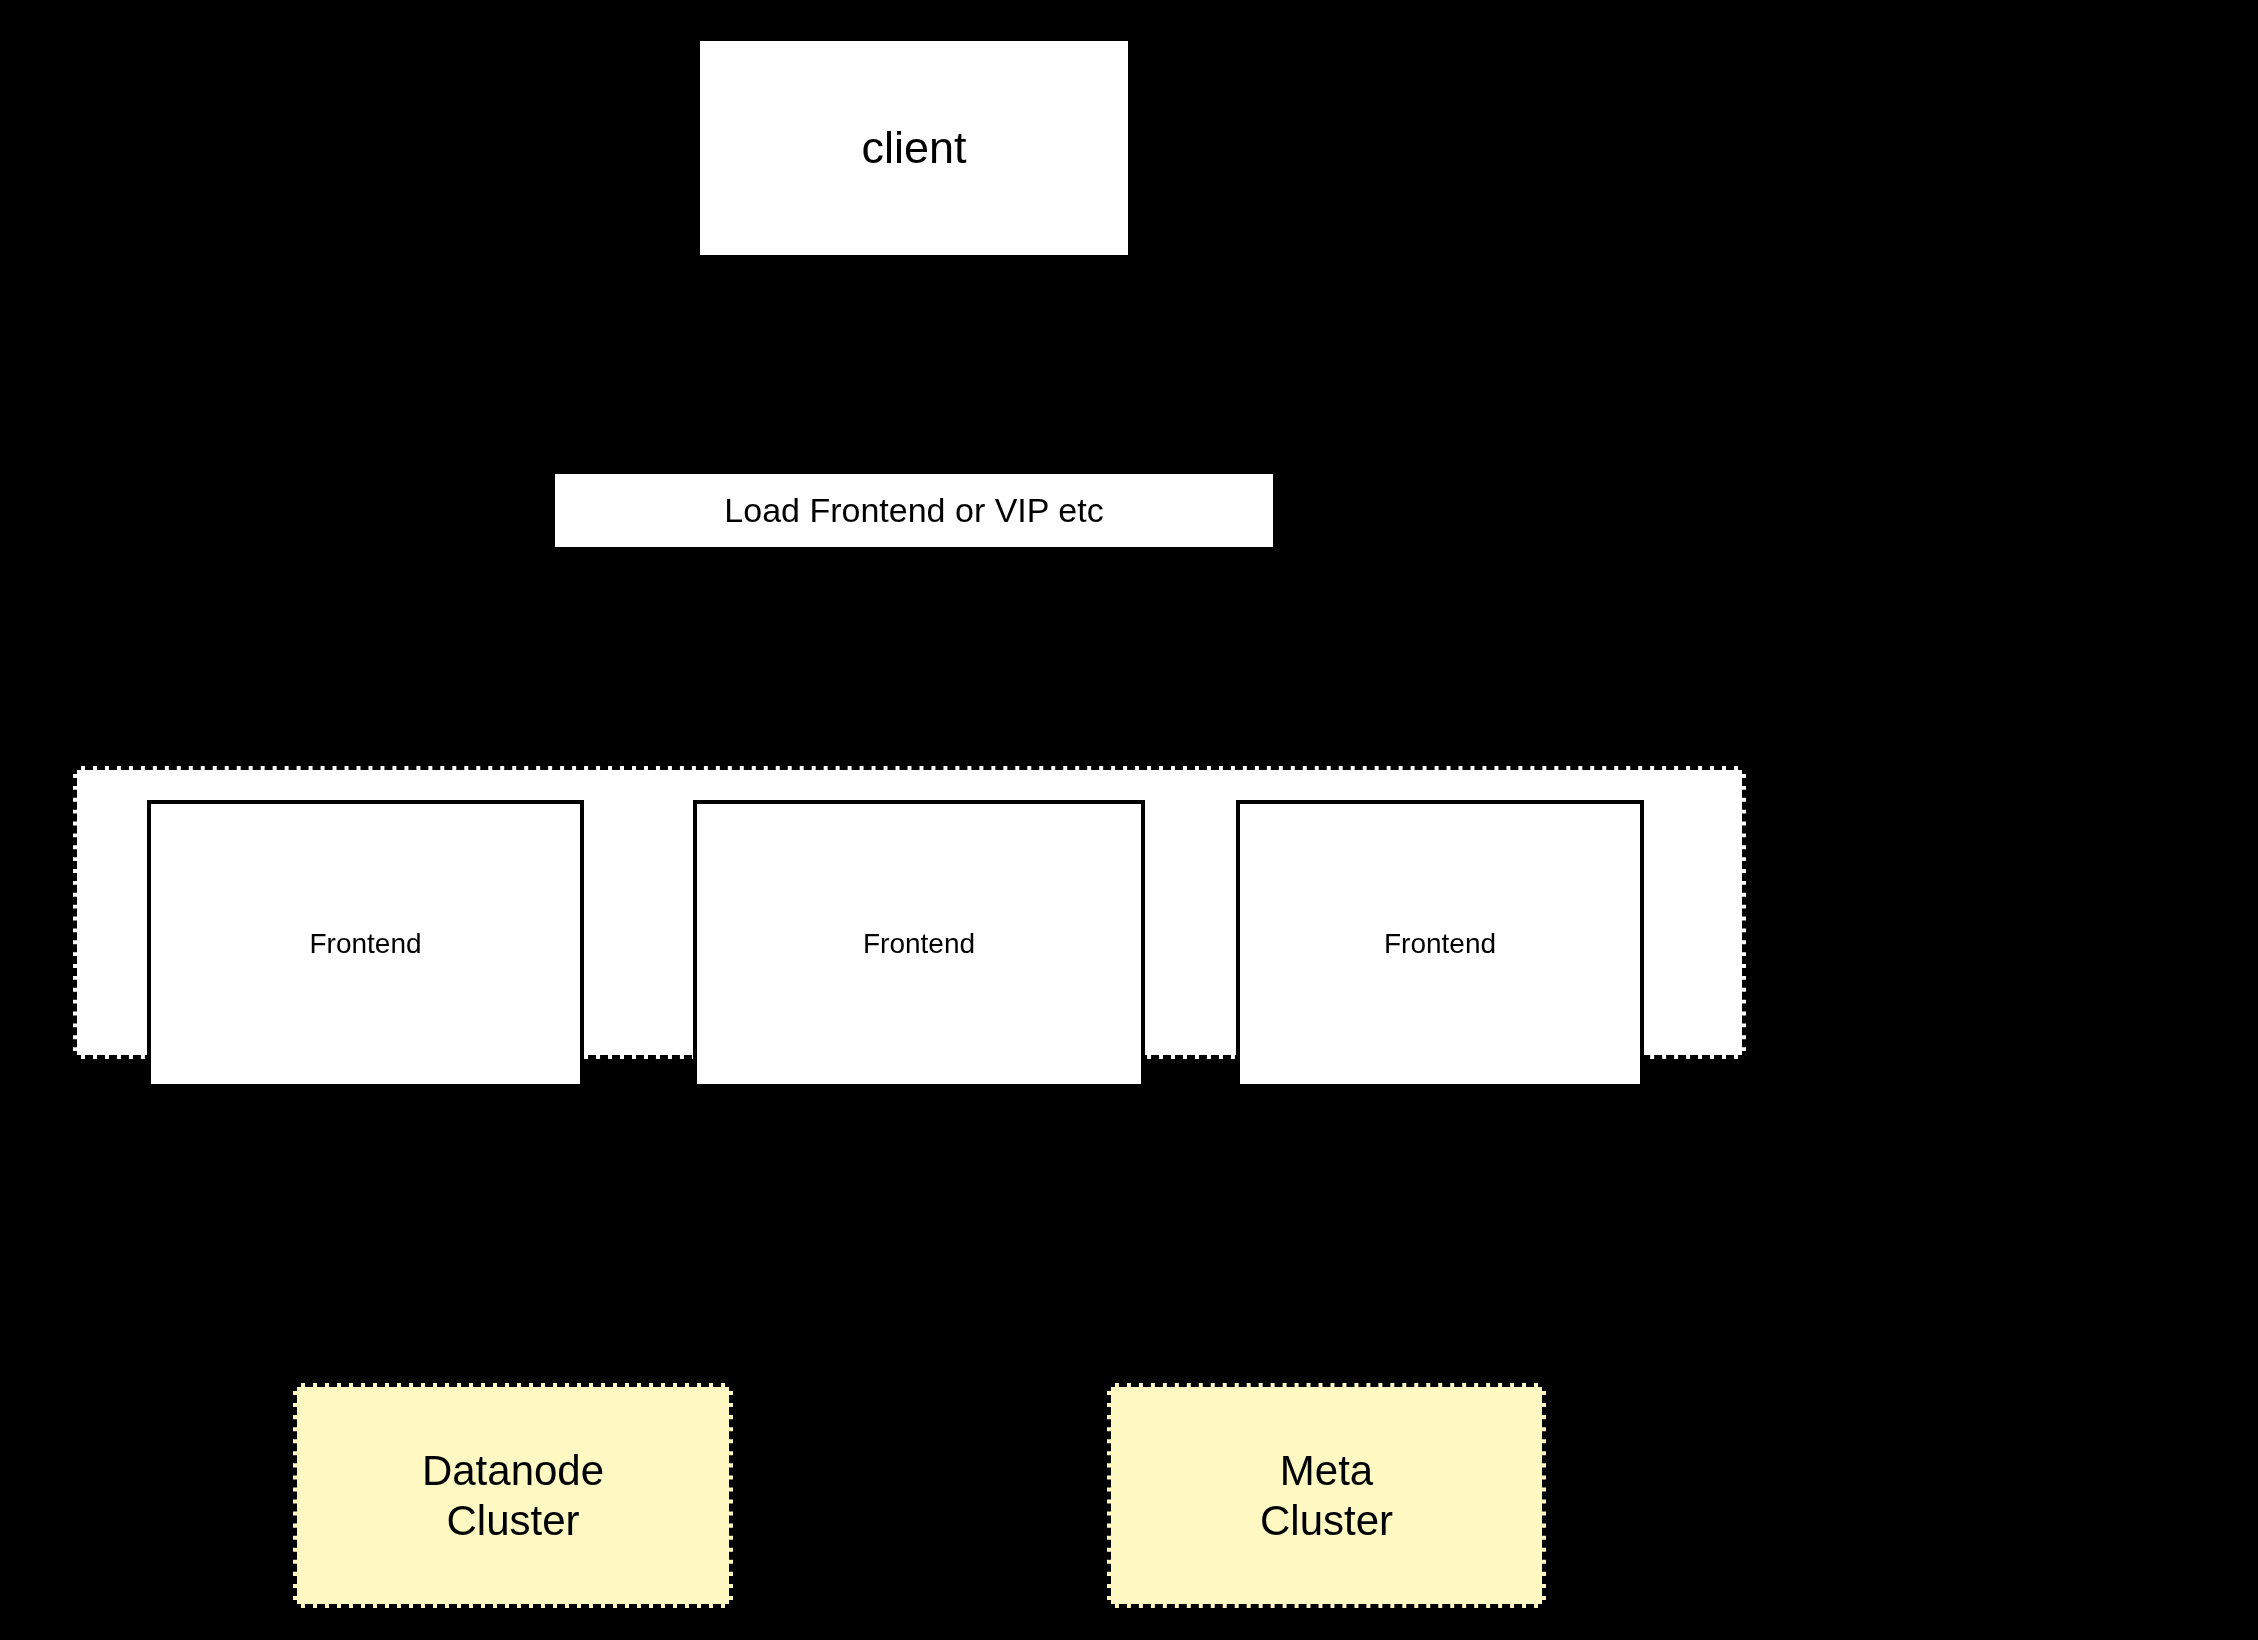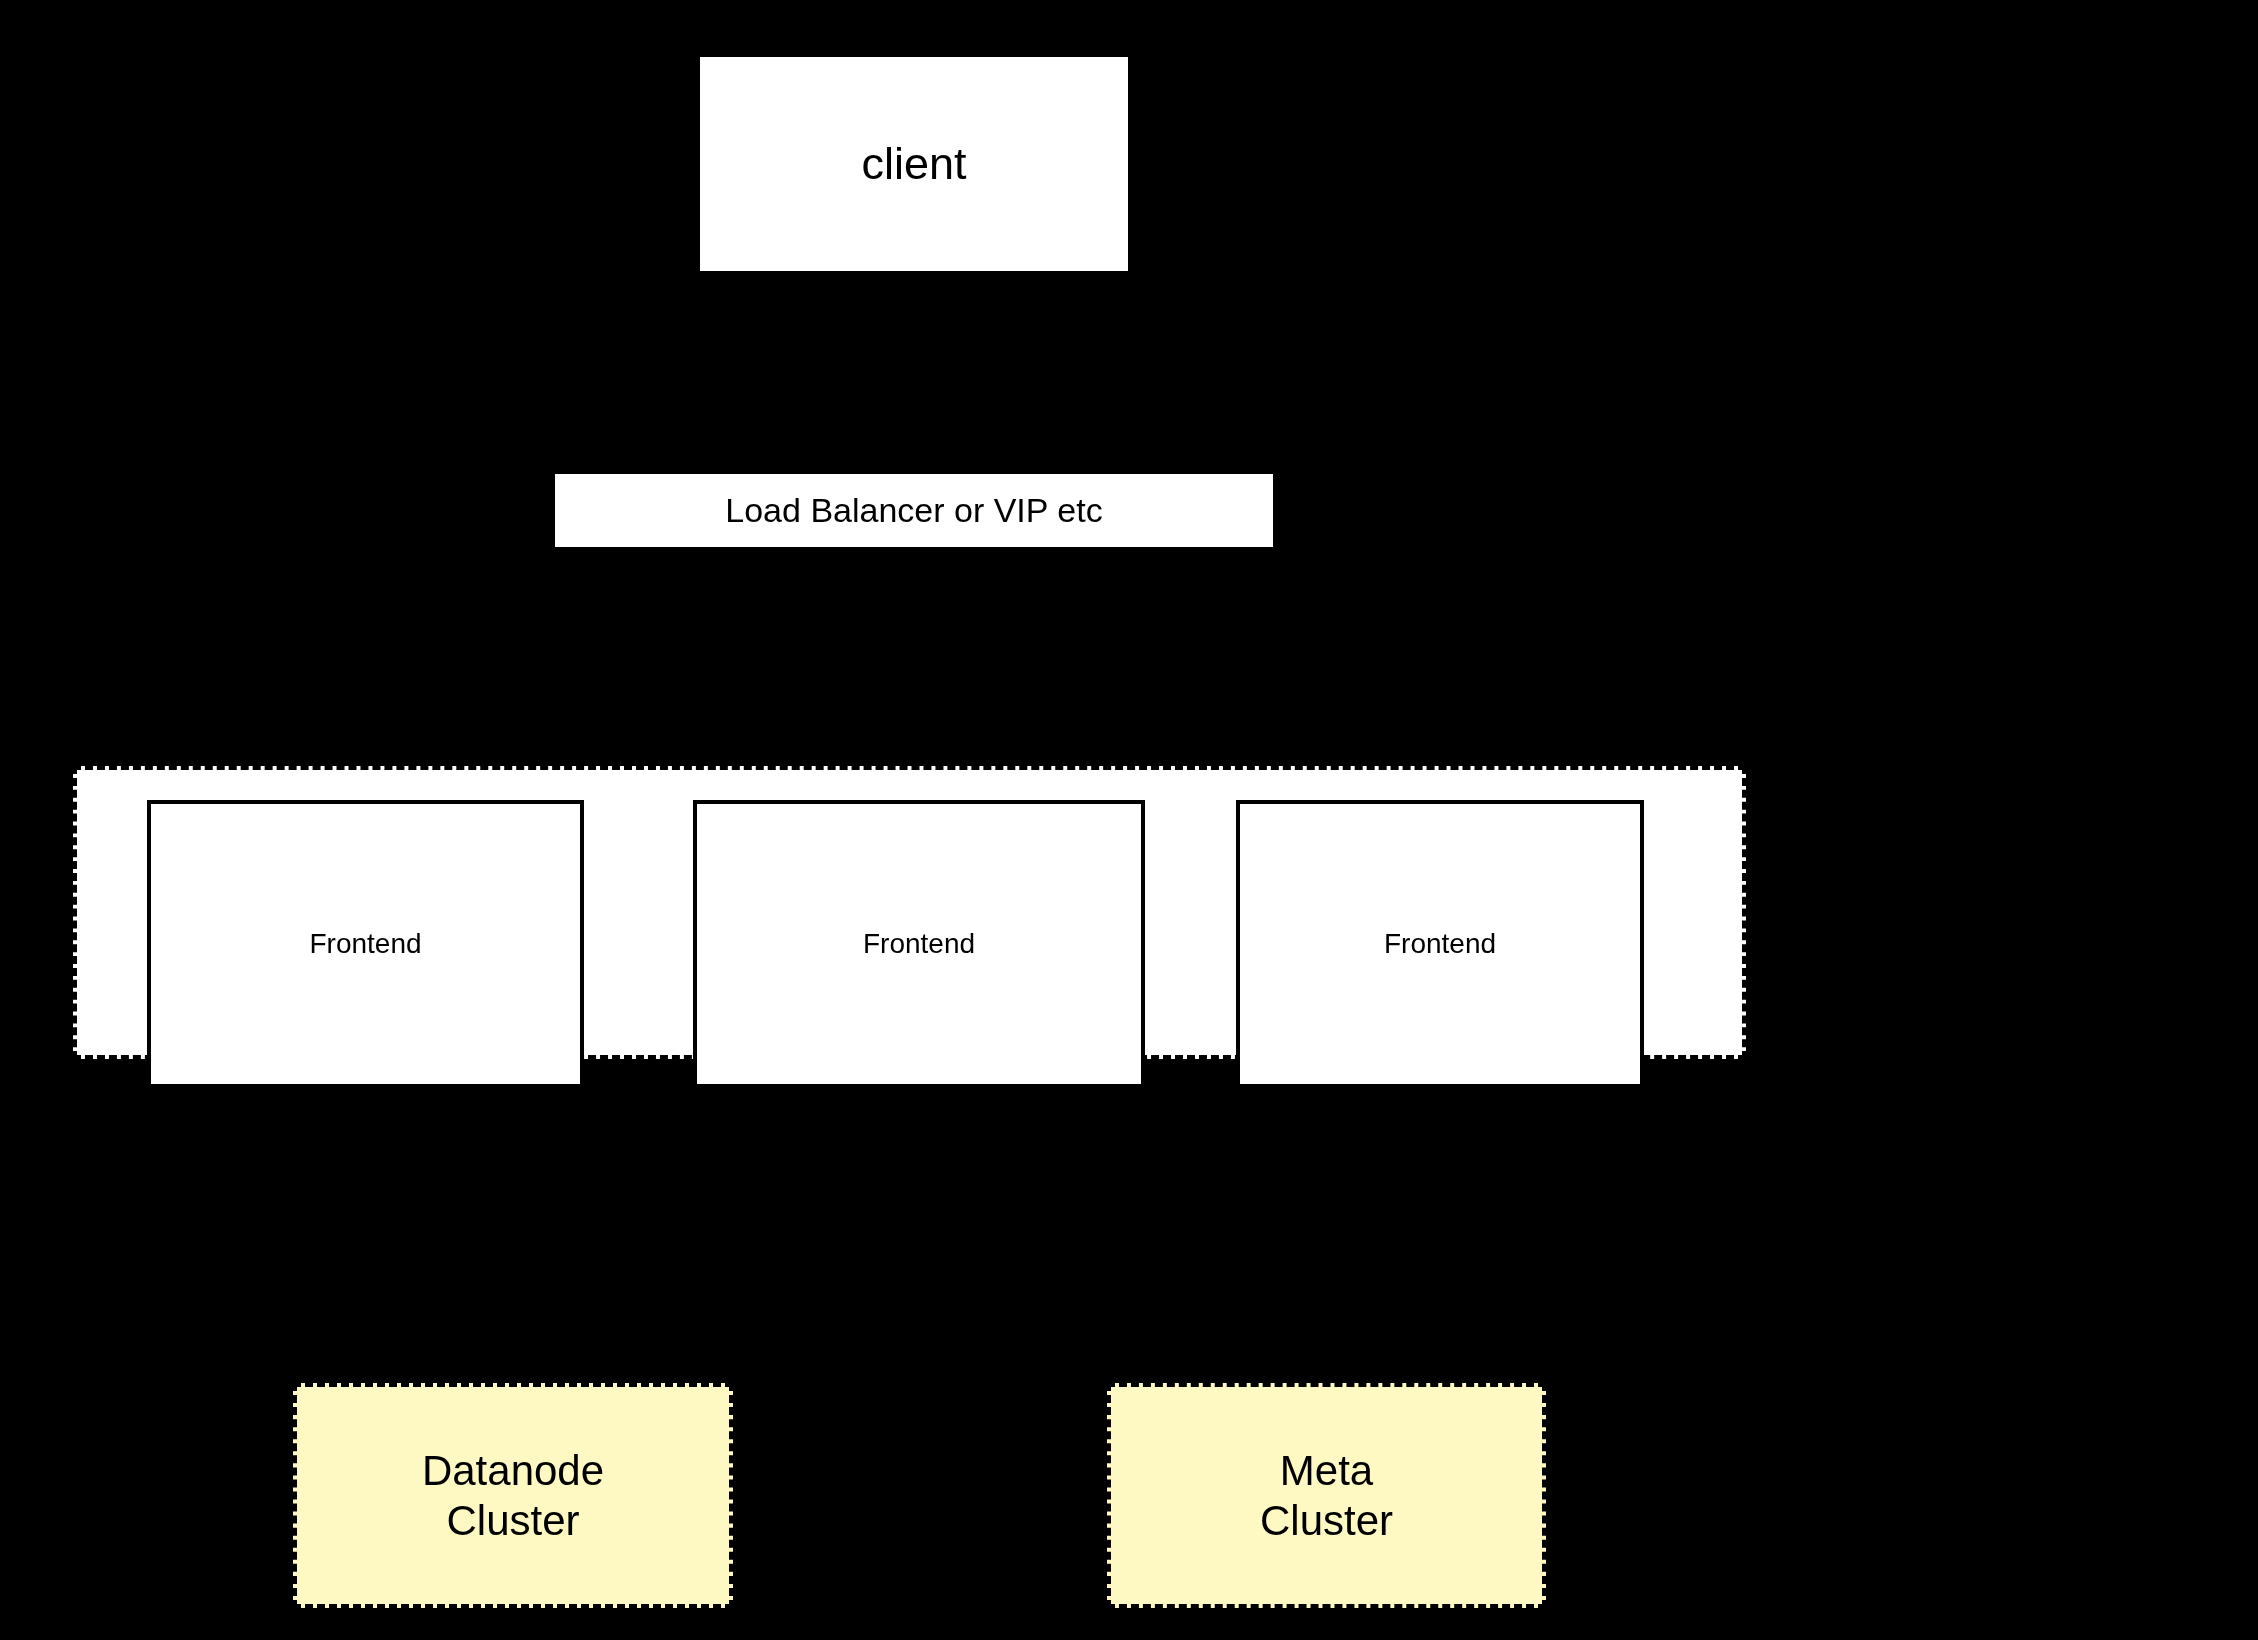--- a/index.html
+++ b/index.html
@@ -31,21 +31,20 @@
   }
 
   
   #client-node {
     left: 700px;
     top: 41px;
     width: 428px;
     height: 214px;
     font-size: 45px;
     border: none;
-    margin-top: 16px;
   }
 
   
   #load-balancer-node {
     left: 555px;
     top: 474px;
     width: 718px;
     height: 73px;
     font-size: 34px;
     border: none;
@@ -86,21 +85,21 @@
   #datanode-cluster-node { left: 293px;  width: 440px; }
   #meta-cluster-node     { left: 1107px; width: 439px; }
 </style>
 </head>
 <body>
 
 <div id="canvas">
 
   <div class="node" id="client-node">client</div>
 
-  <div class="node" id="load-balancer-node">Load Balancer or VIP etc</div>
+  <div class="node" id="load-balancer-node">Load Frontend or VIP etc</div>
 
   <div id="frontend-group"></div>
 
   <div class="node frontend-node" id="frontend-node-1">Frontend</div>
 
   <div class="node frontend-node" id="frontend-node-2">Frontend</div>
 
   <div class="node frontend-node" id="frontend-node-3">Frontend</div>
 
   <div class="node cluster-node" id="datanode-cluster-node">Datanode

